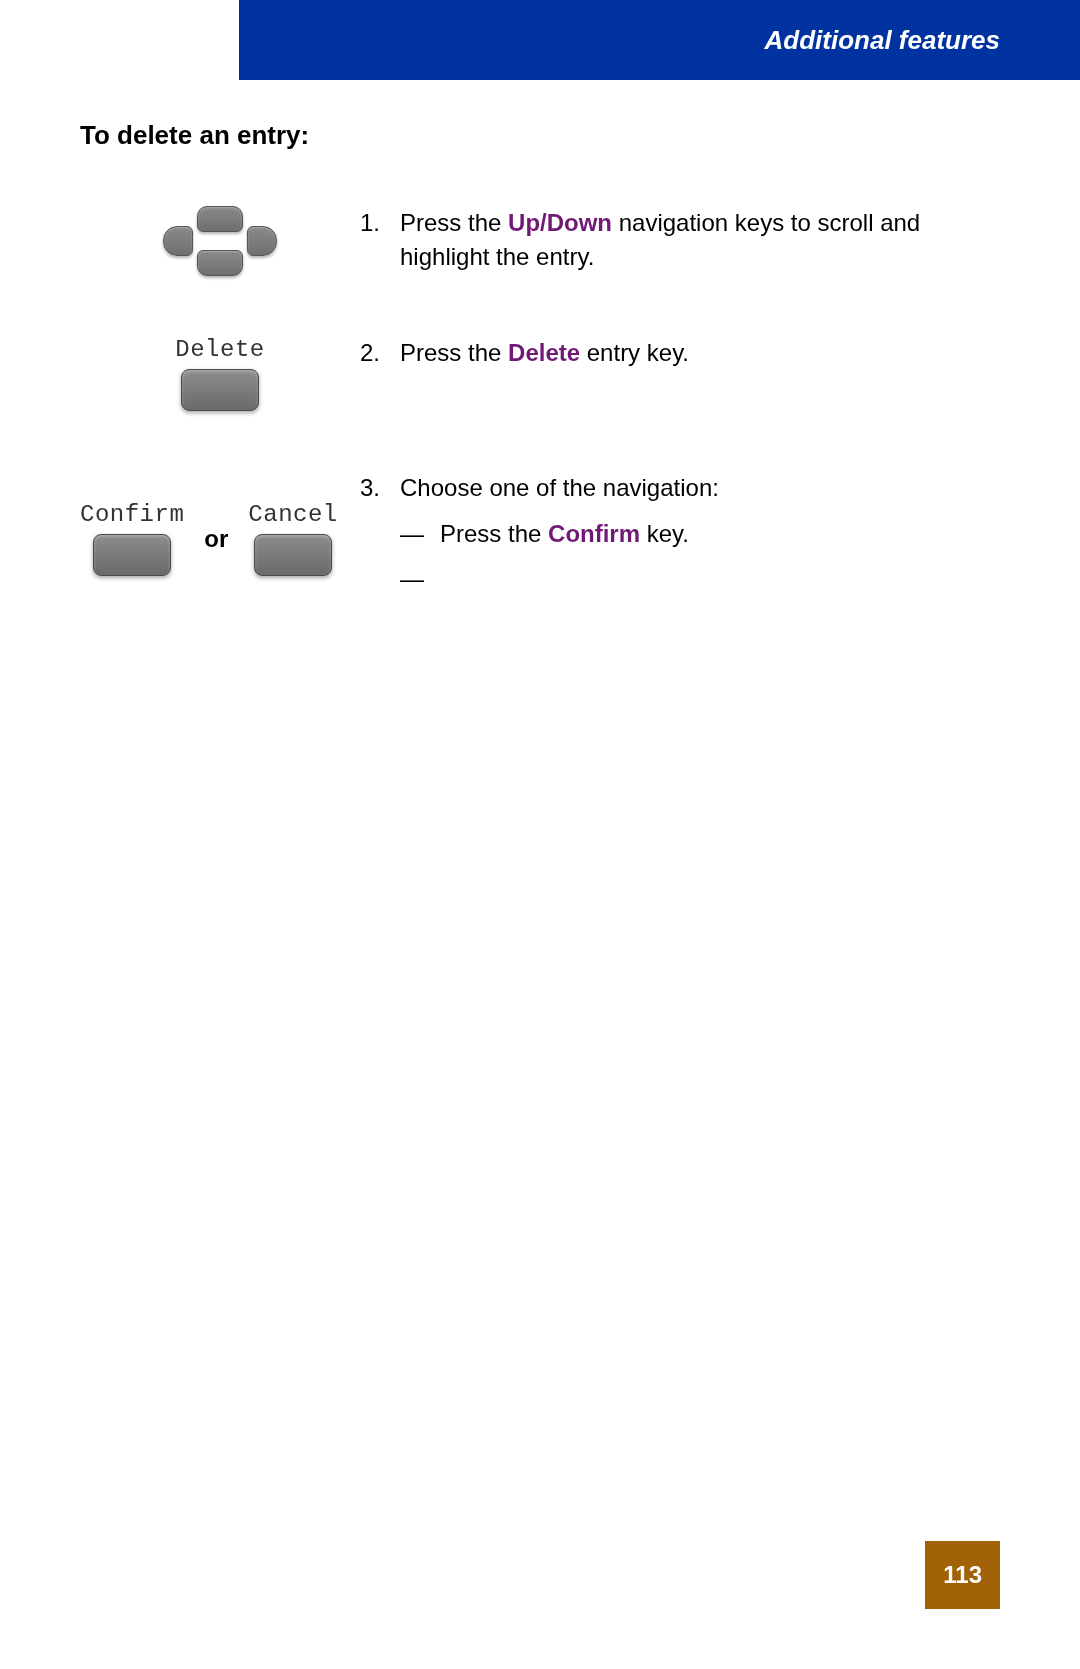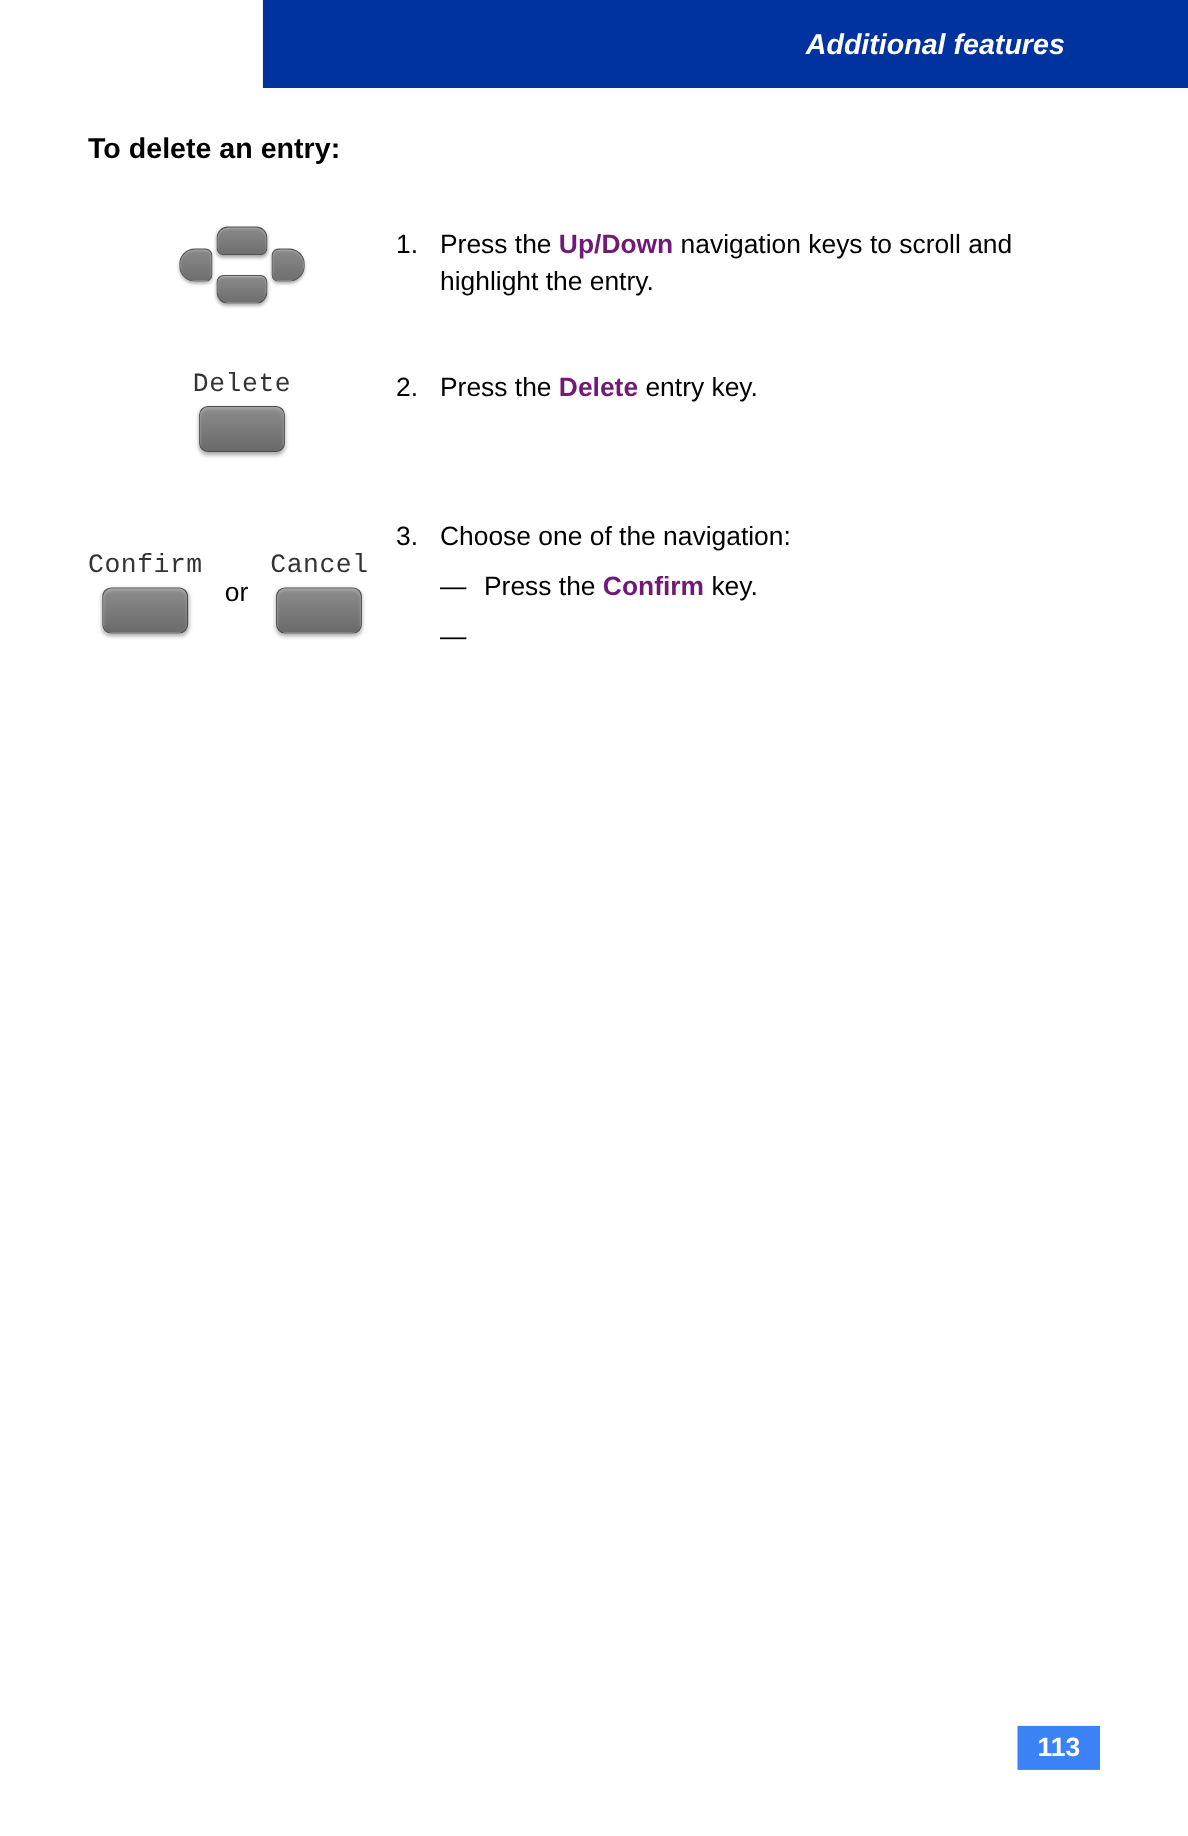--- a/index.html
+++ b/index.html
@@ -13,38 +13,38 @@
     .header-bar {
       position: absolute;
       top: 0;
       left: 225px;
       right: 0;
       height: 80px;
       background: #0033a0;
       display: flex;
       align-items: center;
       justify-content: flex-end;
-      padding-right: 112px;
+      padding-right: 80px;
       margin-left: 14px;
     }
     .header-title {
       color: #fff;
       font-weight: bold;
       font-style: italic;
       font-size: 26px;
     }
     .page-number-box {
       position: absolute;
       bottom: 60px;
       right: 80px;
-      background: #3b82f6;
+      background: #a16207;
       color: #fff;
       font-weight: bold;
       font-size: 24px;
-      padding: 6px 18px;
+      padding: 20px 18px;
     }
     .content {
       position: absolute;
       top: 120px;
       left: 80px;
       right: 64px;
     }
     .section-heading {
       font-weight: bold;
       font-size: 26px;
@@ -132,21 +132,21 @@
       border-radius: 8px;
       box-shadow: inset 0 2px 3px rgba(255,255,255,0.25), 0 2px 4px rgba(0,0,0,0.35);
     }
     .confirm-cancel-row {
       display: flex;
       align-items: center;
       gap: 20px;
       margin-top: 30px;
     }
     .or-label {
-      font-weight: normal;
+      font-weight: bold;
       font-size: 24px;
     }
     .step-row-3 .step-visual {
       align-items: flex-start;
       padding-left: 0;
     }
   </style>
 </head>
 <body>
 

